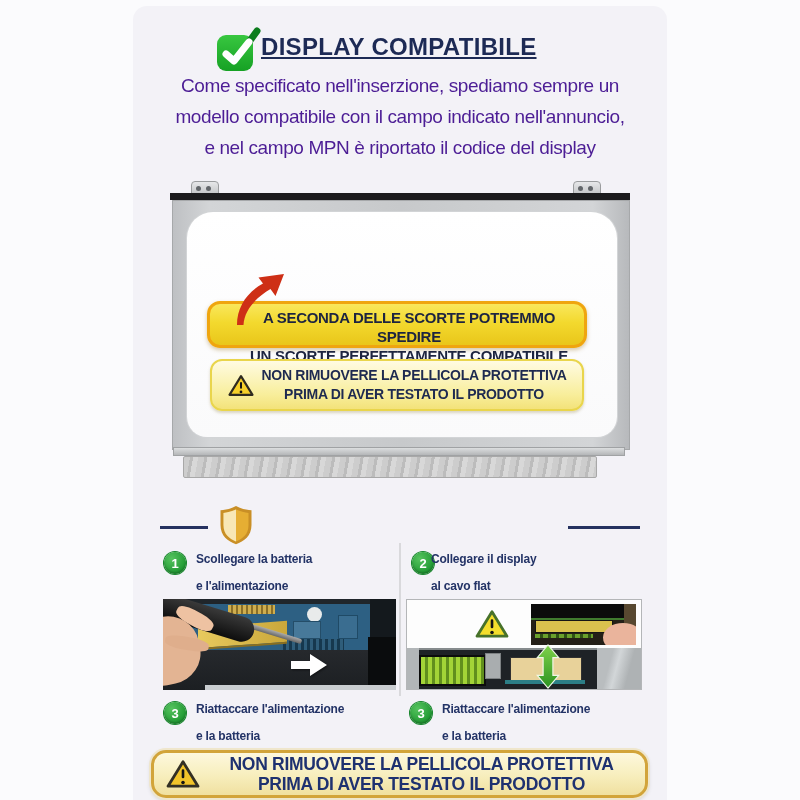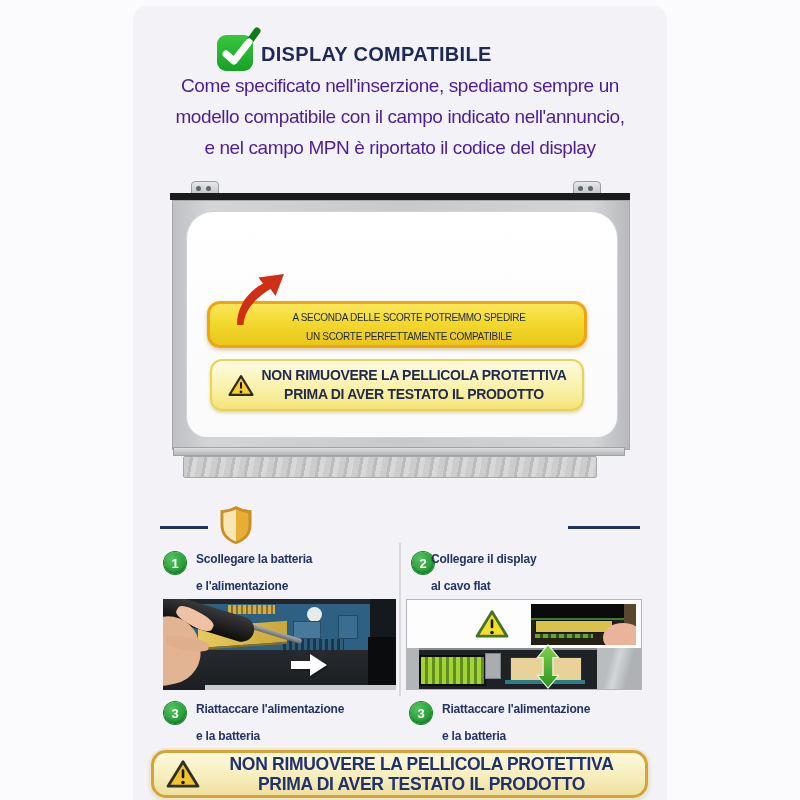--- a/index.html
+++ b/index.html
@@ -3,21 +3,21 @@
 <meta charset="utf-8">
 <style>
   html,body{margin:0;padding:0;background:#fff;}
   .page{position:relative;width:800px;height:800px;background:#fbfbfd;overflow:hidden;
         font-family:"Liberation Sans",sans-serif;}
   .abs{position:absolute;}
   .card{left:133px;top:6px;width:534px;height:794px;background:#f3f2f7;border-radius:14px 14px 0 0;}
 
   
   .hdr-icon{left:213px;top:25px;width:50px;height:48px;}
-  .hdr-title{left:261px;top:43px;font-size:20px;font-weight:bold;color:#1d2a55;letter-spacing:.3px;}
+  .hdr-title{left:261px;top:33px;font-size:24px;font-weight:bold;color:#1d2a55;letter-spacing:.3px;text-decoration:underline;}
   .lead{left:140px;top:70px;width:520px;text-align:center;font-size:19px;line-height:31px;
         color:#4c1d95;letter-spacing:-.4px;}
   .lead span{display:block;}
 
   
   .bracket{width:26px;height:14px;top:181px;background:linear-gradient(180deg,#e6e7e9,#bfc1c3);
            border:1px solid #9a9c9e;border-radius:4px 4px 0 0;}
   .bracket i{position:absolute;top:4px;width:5px;height:5px;border-radius:50%;background:#62666a;}
   .bracket i:first-child{left:4px;} .bracket i:last-child{left:14px;}
   .topbar{left:170px;top:193px;width:460px;height:7px;background:#1b1b1d;}
@@ -28,21 +28,21 @@
   .ledge{left:174px;top:448px;width:450px;height:7px;background:linear-gradient(#dcdedf,#b4b6b8);
       box-shadow:0 0 0 1px #a0a2a4;}
   .foil{left:183px;top:456px;width:412px;height:20px;border:1px solid #a8a8a8;border-radius:2px;
       background:repeating-linear-gradient(100deg,#cdcdcd 0 6px,#bcbcbc 6px 9px,#d8d8d8 9px 14px);}
 
   .red-arrow{left:228px;top:272px;width:70px;height:54px;z-index:5;}
 
   .ybox1{left:207px;top:301px;width:380px;height:47px;box-sizing:border-box;border:3px solid #efa50f;
       border-radius:13px;background:linear-gradient(180deg,#f9e75c,#f3d92e 45%,#e9c61a);
       box-shadow:0 2px 4px rgba(140,100,0,.35);text-align:center;padding-top:4px;
-      font-size:10px;font-weight:normal;line-height:19px;color:#1d2440;letter-spacing:-.3px;padding-left:24px;}
+      font-size:15px;font-weight:bold;line-height:19px;color:#1d2440;letter-spacing:-.3px;padding-left:24px;}
   .ybox1 span{display:block;}
   .ybox2{left:210px;top:359px;width:374px;height:52px;box-sizing:border-box;border:2px solid #e9d54c;
       border-radius:12px;background:linear-gradient(180deg,#fffbe2,#f8ee9b 70%,#f3e27a);
       box-shadow:0 2px 3px rgba(120,100,20,.25);display:flex;align-items:center;justify-content:center;
       gap:8px;font-size:14px;font-weight:bold;line-height:19px;color:#1e2a50;letter-spacing:-.3px;text-align:center;}
   .ybox2 .txt span{display:block;}
 
   
   .shield{left:219px;top:505px;width:34px;height:40px;}
   .proc-title{left:258px;top:512px;font-size:20px;font-weight:bold;color:#253260;letter-spacing:.4px;}

